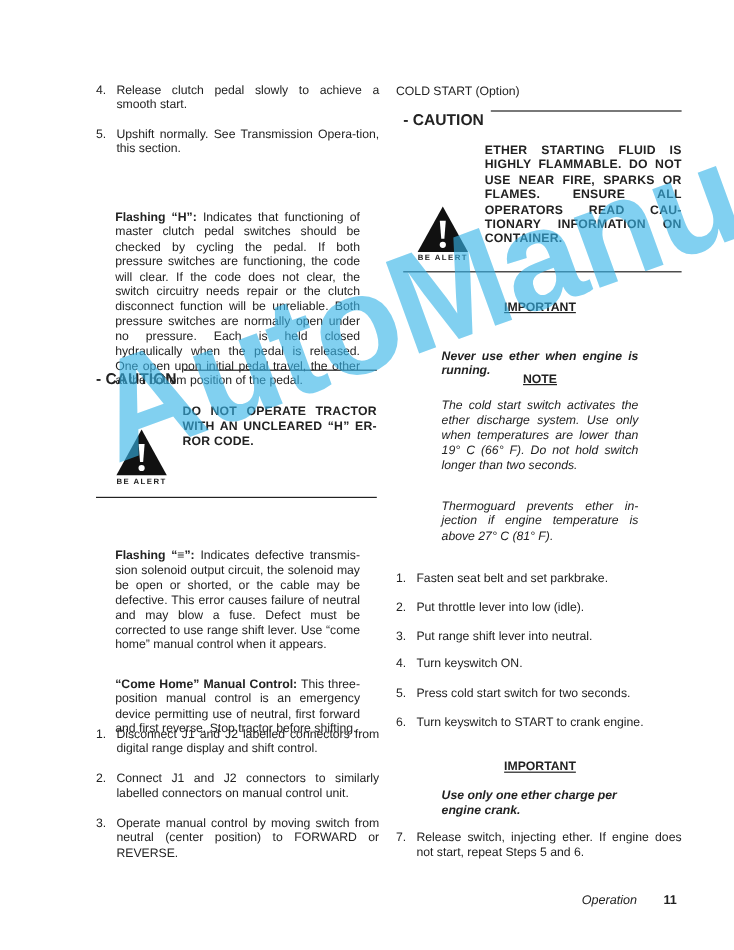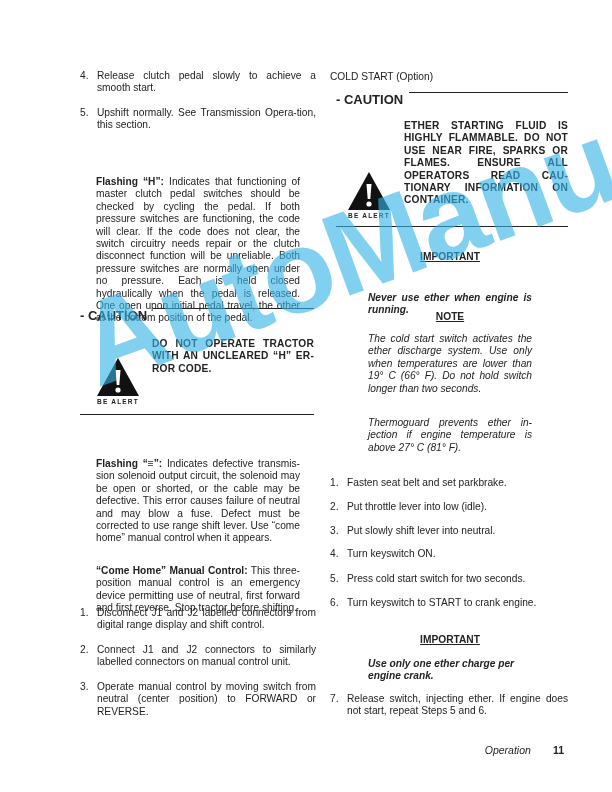--- a/index.html
+++ b/index.html
@@ -109,21 +109,21 @@
 <div class="item col right" style="top:477px;">
   <span class="num">1.</span>
   <span class="txt" style="text-align:left">Fasten seat belt and set parkbrake.</span>
 </div>
 <div class="item col right" style="top:501px;">
   <span class="num">2.</span>
   <span class="txt" style="text-align:left">Put throttle lever into low (idle).</span>
 </div>
 <div class="item col right" style="top:525px;">
   <span class="num">3.</span>
-  <span class="txt" style="text-align:left">Put slowly shift lever into neutral.</span>
+  <span class="txt" style="text-align:left">Put range shift lever into neutral.</span>
 </div>
 <div class="item col right" style="top:548px;">
   <span class="num">4.</span>
   <span class="txt" style="text-align:left">Turn keyswitch ON.</span>
 </div>
 <div class="item col right" style="top:573px;">
   <span class="num">5.</span>
   <span class="txt" style="text-align:left">Press cold start switch for two seconds.</span>
 </div>
 <div class="item col right" style="top:597px;">

